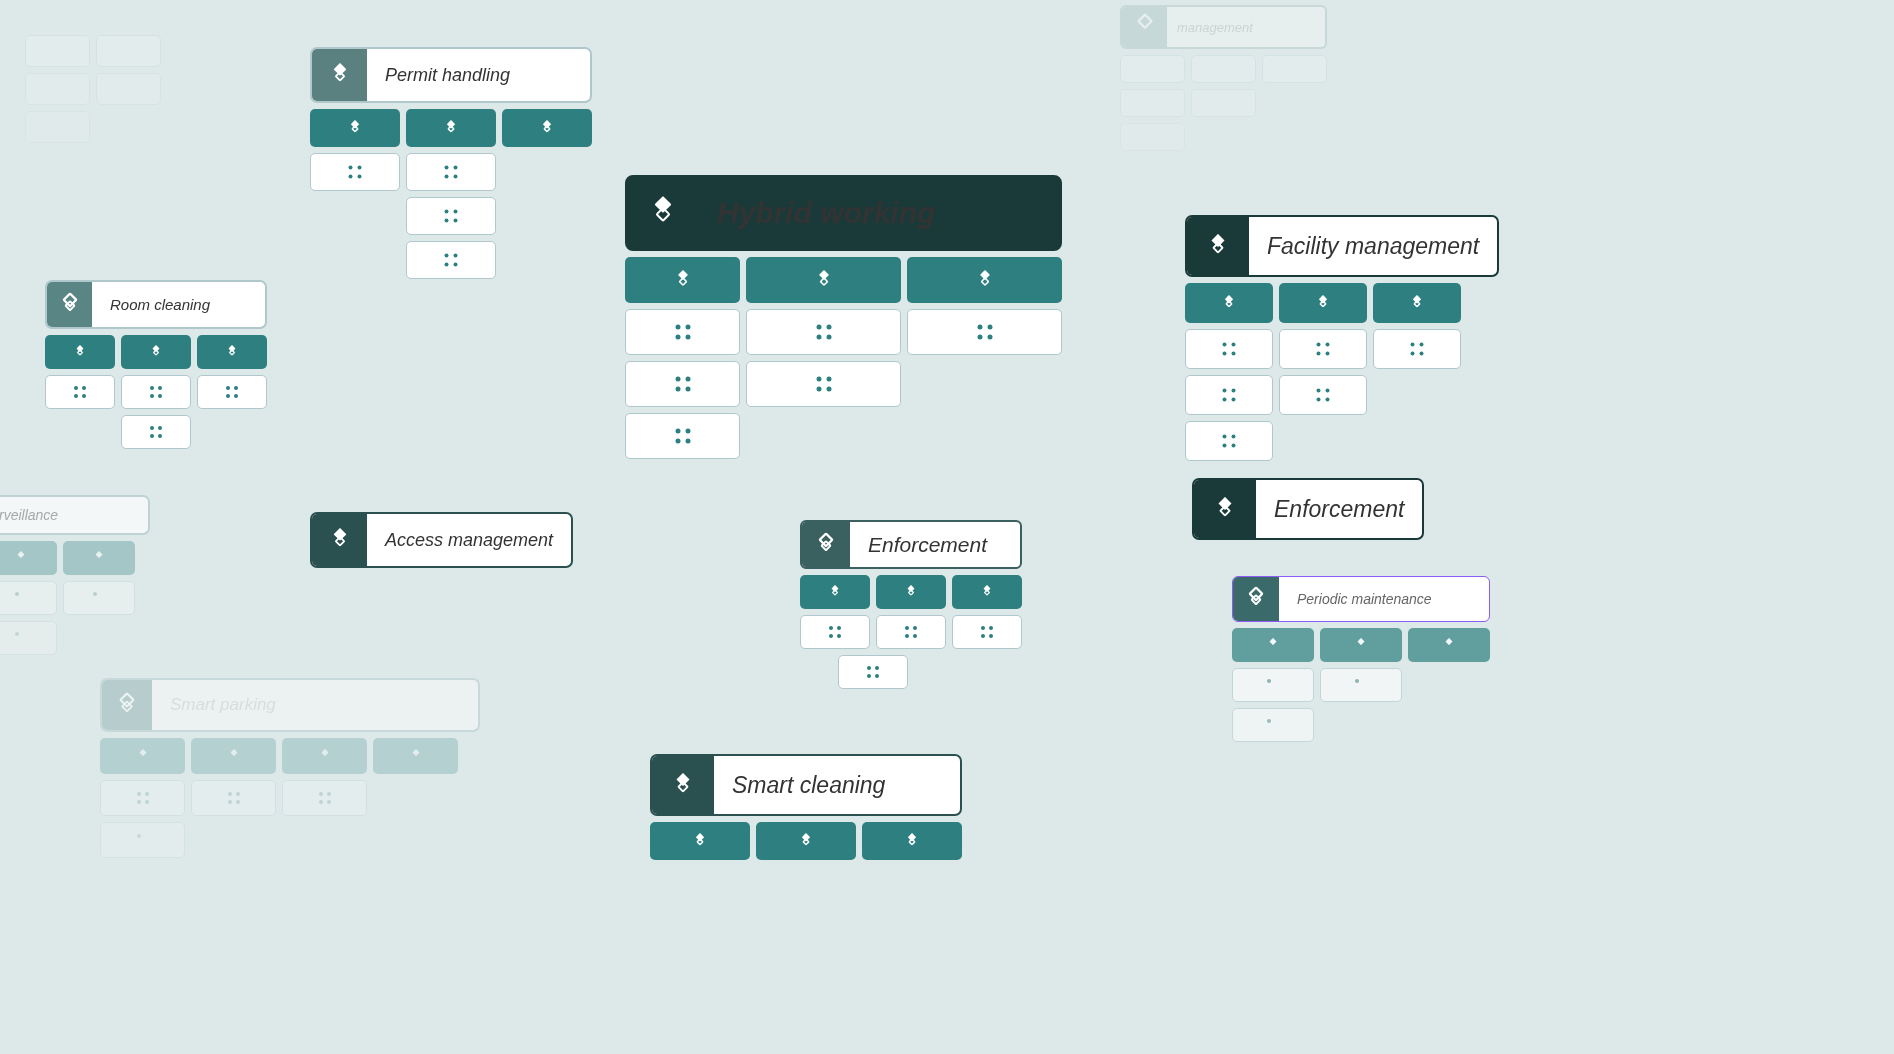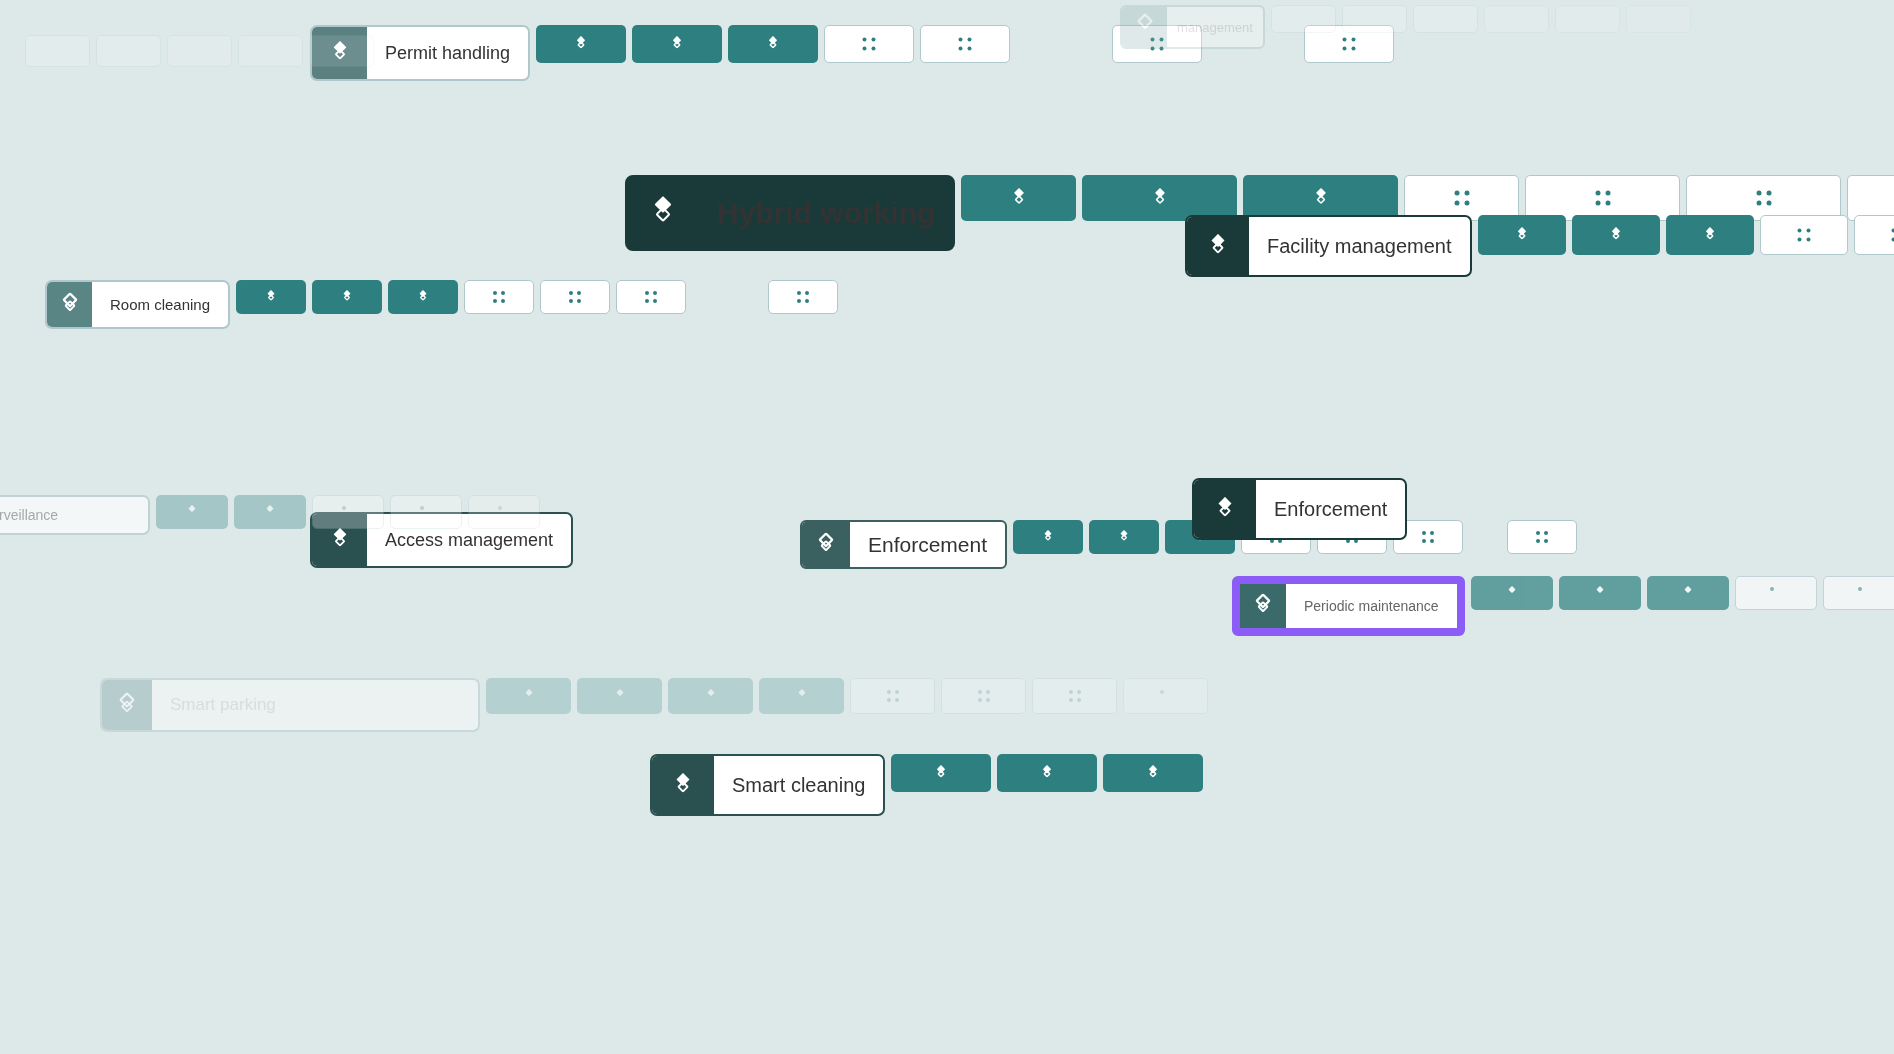--- a/index.html
+++ b/index.html
@@ -15,22 +15,23 @@
     .canvas {
       width: 100%;
       height: 100%;
       position: relative;
     }
 
     
     .module {
       position: absolute;
       display: flex;
-      flex-direction: row;
+      flex-direction: column;
       gap: 6px;
+      font-style: italic;
     }
 
     .module-header {
       display: flex;
       align-items: center;
       gap: 0;
       border: 2px solid #b0c8cc;
       border-radius: 6px;
       background: white;
       overflow: hidden;
@@ -82,21 +83,21 @@
       color: #333;
       white-space: nowrap;
     }
 
     .module-title.large {
       font-size: 30px;
       font-weight: 600;
     }
 
     .module-title.medium {
-      font-size: 20px;
+      font-size: 23px;
     }
 
     .module-title.faded {
       color: #999;
       font-weight: 400;
     }
 
     
     .tile-row {
       display: flex;
@@ -217,21 +218,21 @@
             <circle cx="5" cy="5" r="2.5" fill="#2e8080"></circle>
             <circle cx="15" cy="5" r="2.5" fill="#2e8080"></circle>
             <circle cx="5" cy="15" r="2.5" fill="#2e8080"></circle>
             <circle cx="15" cy="15" r="2.5" fill="#2e8080"></circle>
           </svg>
       </div>
     </div>
   </div>
 
   <div class="module" style="top:25px; left:310px;">
-    <div class="module-header" style="border-radius:7px; border:2px solid #b0c8cc; background:white;">
+    <div class="module-header" style="border-radius:7px; border:2px solid #b0c8cc; background:white;margin-top:22px;">
       <div class="module-icon" style="background:#5a8080; width:55px; height:52px;">
         <svg width="28" height="28" viewBox="0 0 28 28" fill="none">
             <rect x="14" y="2" width="9" height="9" rx="0.5" transform="rotate(45 14 2)" fill="white"></rect>
             <rect x="14" y="11" width="6" height="6" rx="0.5" transform="rotate(45 14 11)" fill="none" stroke="white" stroke-width="1.8"></rect>
           </svg>
       </div>
       <span class="module-title">Permit handling</span>
     </div>
 
     <div class="tile-row">
@@ -633,21 +634,21 @@
         <svg width="30" height="30" viewBox="0 0 30 30" fill="none">
             <rect x="15" y="2" width="10" height="10" rx="0.5" transform="rotate(45 15 2)" fill="white"></rect>
             <rect x="15" y="12" width="7" height="7" rx="0.5" transform="rotate(45 15 12)" fill="none" stroke="white" stroke-width="2"></rect>
           </svg>
       </div>
       <span class="module-title medium">Enforcement</span>
     </div>
   </div>
 
   <div class="module" style="top:576px; left:1232px;">
-    <div class="module-header" style="border-radius:6px; border:8px solid #8b5cf6; background:white; overflow:hidden;">
+    <div class="module-header" style="border-radius:6px; border:1px solid #8b5cf6; background:white; overflow:hidden;">
       <div class="module-icon small-icon" style="background:#3a6a6a; width:46px; height:44px; flex-shrink:0;">
         <svg width="22" height="22" viewBox="0 0 22 22" fill="none">
             <rect x="11" y="2" width="7" height="7" rx="0.5" transform="rotate(45 11 2)" fill="none" stroke="white" stroke-width="1.8"></rect>
             <rect x="11" y="8" width="5" height="5" rx="0.5" transform="rotate(45 11 8)" fill="none" stroke="white" stroke-width="1.5"></rect>
           </svg>
       </div>
       <span class="module-title" style="font-size:14px; color:#666;">Periodic maintenance</span>
     </div>
     <div class="tile-row">
       <div class="tile teal" style="width:82px;height:34px; opacity:0.7;">

